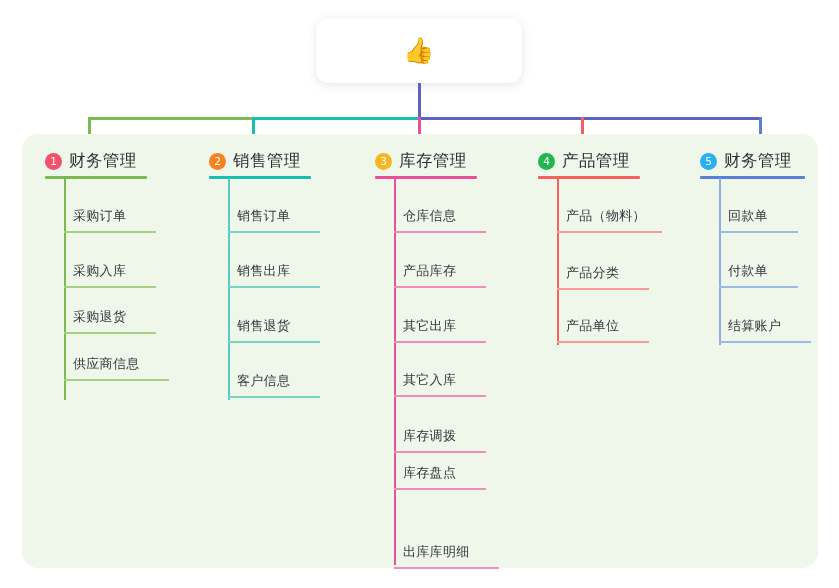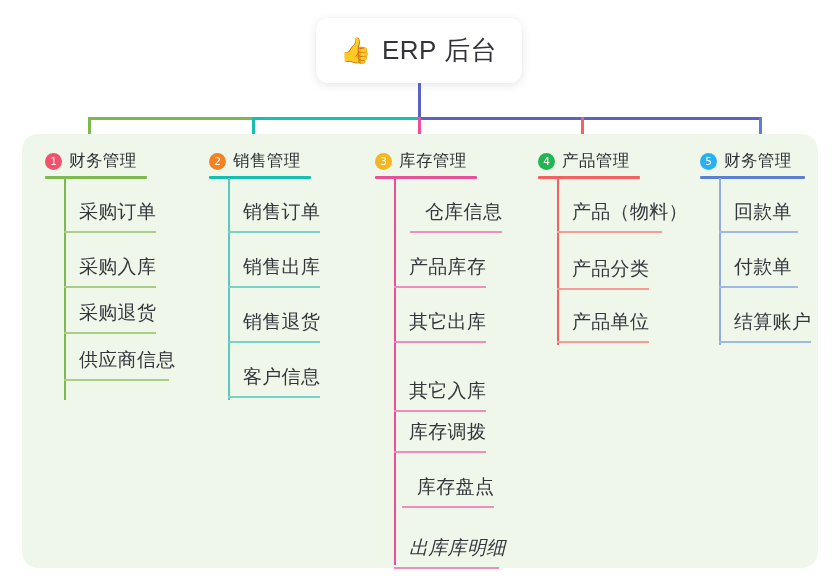--- a/index.html
+++ b/index.html
@@ -71,41 +71,40 @@
     position:absolute;
     left:19px;top:28px;
     width:1.8px;
   }
   .leaf{
     position:absolute;
     left:19px;
   }
   .leaf-label{
     position:absolute;
-    left:15px;
+    left:9px;
     bottom:8px;
-    font-size:19px;
+    font-size:13px;
     color:#35363c;
     white-space:nowrap;
     letter-spacing:.3px;
   }
   .leaf-rule{
     position:absolute;
     left:0;bottom:0;
     height:1.6px;
   }
 </style>
 </head>
 <body>
 
 <div id="stage">
 
   <div class="root-node">
     <span class="root-emoji">👍</span>
-    <span class="root-title">ERP 后台</span>
   </div>
 
   <div class="conn" style="left:418px;top:83px;width:2.6px;height:35px;background:#5a63c4;"></div>
 
   <div class="conn" style="left:88px;top:117px;width:166px;height:2.6px;background:#7cb94e;"></div>
 
   <div class="conn" style="left:252px;top:117px;width:168px;height:2.6px;background:#17bfae;"></div>
 
   <div class="conn" style="left:418px;top:117px;width:343px;height:2.6px;background:#5a63c4;"></div>
 
@@ -170,45 +169,45 @@
   </div>
 
   <div class="col" style="left:375px;top:150px;width:160px;">
     <div class="col-head">
       <span class="badge" style="background:#f5b721;">3</span>
       <span class="col-title">库存管理</span>
     </div>
     <div class="head-rule" style="width:102px;background:#e8509c;"></div>
     <div class="spine" style="height:387px;background:#e8509c;"></div>
 
-    <div class="leaf" style="top:28px;width:92px;height:55px;margin-left:16px;">
+    <div class="leaf" style="top:28px;width:92px;height:55px;">
       <span class="leaf-label">仓库信息</span>
       <div class="leaf-rule" style="width:92px;background:#f08cbe;"></div>
     </div>
     <div class="leaf" style="top:83px;width:92px;height:55px;">
       <span class="leaf-label">产品库存</span>
       <div class="leaf-rule" style="width:92px;background:#f08cbe;"></div>
     </div>
     <div class="leaf" style="top:138px;width:92px;height:55px;">
       <span class="leaf-label">其它出库</span>
       <div class="leaf-rule" style="width:92px;background:#f08cbe;"></div>
     </div>
-    <div class="leaf" style="top:193px;width:92px;height:69px;">
+    <div class="leaf" style="top:193px;width:92px;height:54px;">
       <span class="leaf-label">其它入库</span>
       <div class="leaf-rule" style="width:92px;background:#f08cbe;"></div>
     </div>
     <div class="leaf" style="top:248px;width:92px;height:55px;">
       <span class="leaf-label">库存调拨</span>
       <div class="leaf-rule" style="width:92px;background:#f08cbe;"></div>
     </div>
-    <div class="leaf" style="top:303px;width:92px;height:55px;margin-left:8px;">
+    <div class="leaf" style="top:303px;width:92px;height:37px;">
       <span class="leaf-label">库存盘点</span>
       <div class="leaf-rule" style="width:92px;background:#f08cbe;"></div>
     </div>
-    <div class="leaf" style="top:358px;width:105px;height:61px;font-style:italic;">
+    <div class="leaf" style="top:358px;width:105px;height:61px;">
       <span class="leaf-label">出库库明细</span>
       <div class="leaf-rule" style="width:105px;background:#f08cbe;"></div>
     </div>
   </div>
 
   <div class="col" style="left:538px;top:150px;width:170px;">
     <div class="col-head">
       <span class="badge" style="background:#23b552;">4</span>
       <span class="col-title">产品管理</span>
     </div>

